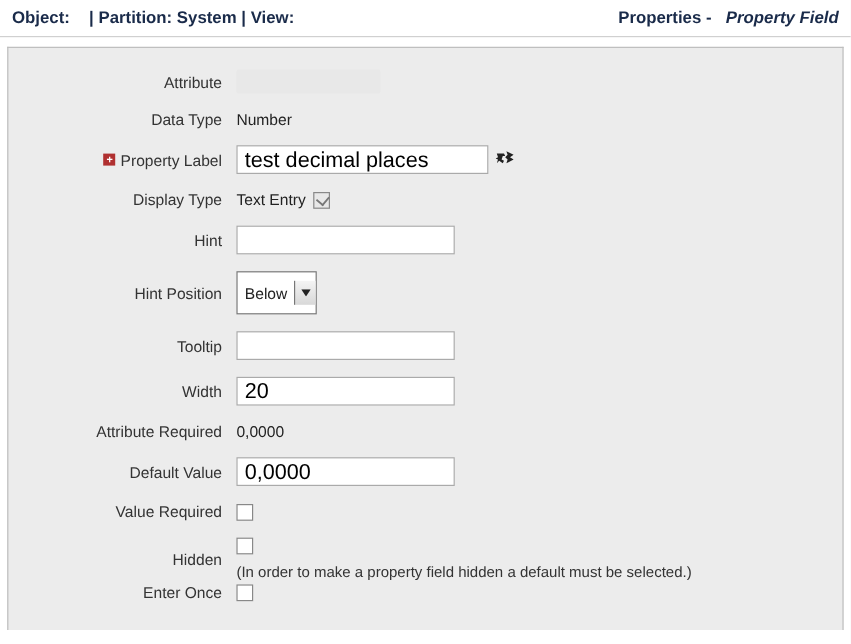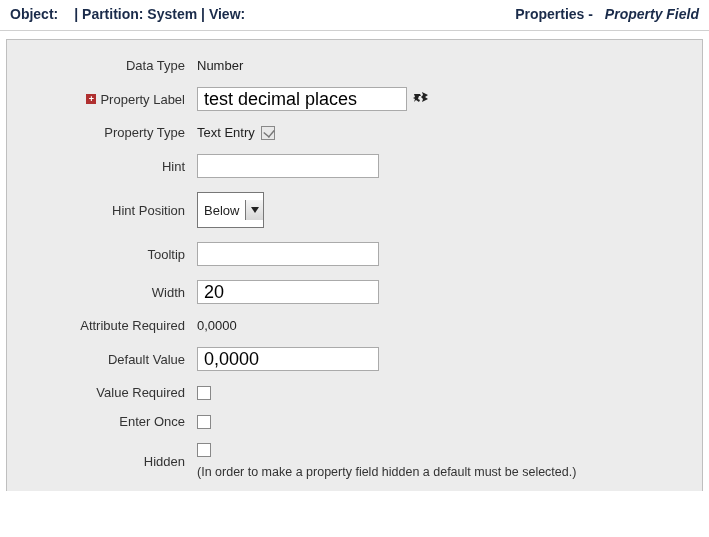--- a/index.html
+++ b/index.html
@@ -137,20 +137,28 @@
   <span class="spacer"></span>
   <span>| Partition: System | View:</span>
   <span class="gap-right"></span>
   <span>Properties -</span>
   <span>&nbsp;</span>
   <span class="italic">Property Field</span>
 </div>
 
 <div class="panel">
 
+  <div class="row">
+    <div class="label-cell">
+        <span>Attribute</span>
+      </div>
+    <div class="value-cell">
+      <span class="attr-placeholder"></span>
+    </div>
+  </div>
 
   <div class="row">
     <div class="label-cell">
         <span>Data Type</span>
       </div>
     <div class="value-cell">
       <span class="static-txt">Number</span>
     </div>
   </div>
 
@@ -165,21 +173,21 @@
         <svg viewBox="0 0 16 14">
             <path d="M1 3h6l1 2h-2l-1 3 2 1-1 2-3-2-2 2 1-3-2-1 2-1z" fill="#222"></path>
             <path d="M9 1l6 3-3 2 3 2-6 3 1-3-2-2 2-2z" fill="#222"></path>
           </svg>
       </span>
     </div>
   </div>
 
   <div class="row">
     <div class="label-cell">
-        <span>Property Type</span>
+        <span>Display Type</span>
       </div>
     <div class="value-cell">
       <span class="static-txt">Text Entry</span>
       <span class="checkbox disabled checked"></span>
     </div>
   </div>
 
   <div class="row">
     <div class="label-cell">
         <span>Hint</span>
@@ -243,32 +251,32 @@
 
   <div class="row">
     <div class="label-cell">
         <span>Value Required</span>
       </div>
     <div class="value-cell">
       <span class="checkbox"></span>
     </div>
   </div>
 
-  <div class="row">
-    <div class="label-cell">
-        <span>Enter Once</span>
-      </div>
-    <div class="value-cell">
-      <span class="checkbox"></span>
-    </div>
-  </div>
-
   <div class="row" style="margin-bottom:2px;">
     <div class="label-cell">
         <span>Hidden</span>
       </div>
     <div class="value-cell" style="flex-direction:column; align-items:flex-start;">
       <span class="checkbox"></span>
       <span class="note">(In order to make a property field hidden a default must be selected.)</span>
     </div>
   </div>
 
+  <div class="row">
+    <div class="label-cell">
+        <span>Enter Once</span>
+      </div>
+    <div class="value-cell">
+      <span class="checkbox"></span>
+    </div>
+  </div>
+
 </div>
 
 </body></html>

